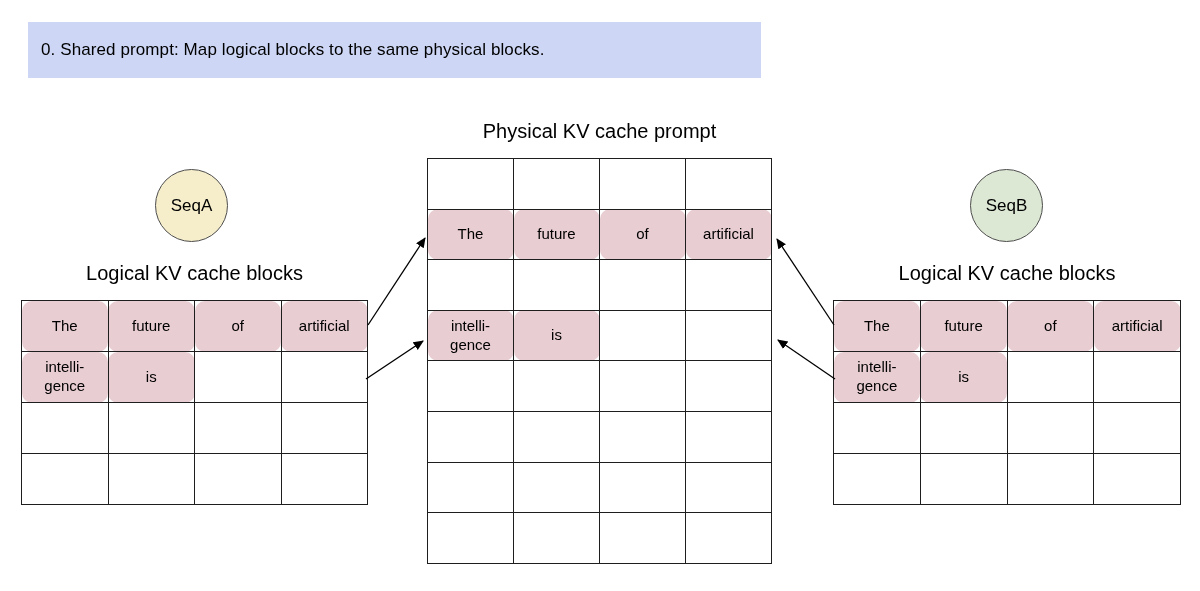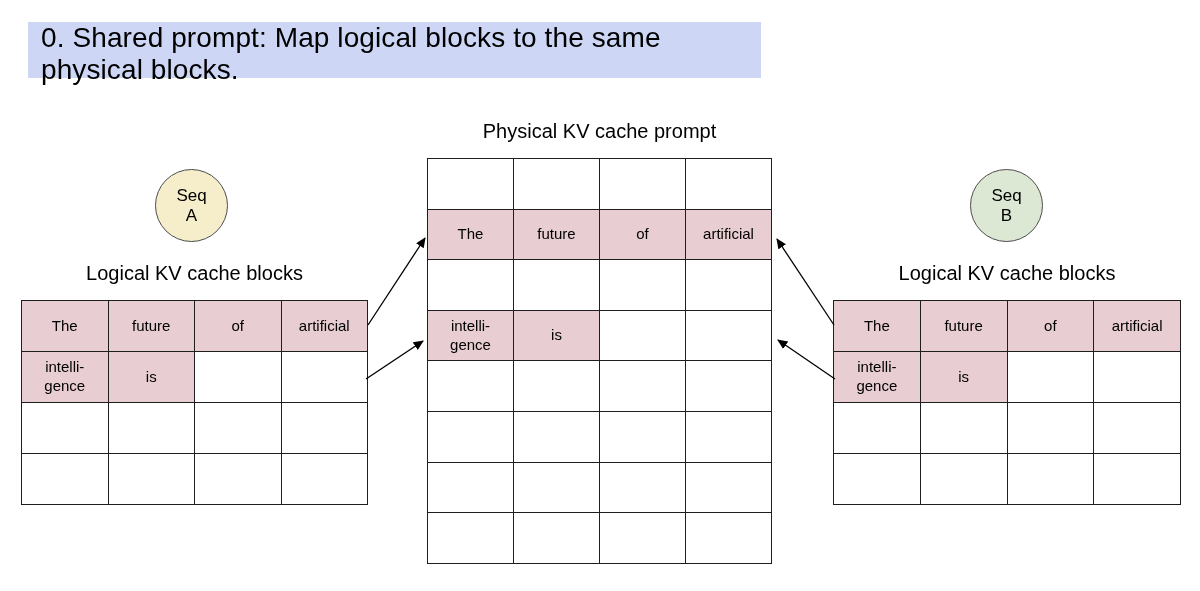--- a/index.html
+++ b/index.html
@@ -18,23 +18,24 @@
 
   
   .banner {
     position: absolute;
     left: 28px;
     top: 22px;
     width: 733px;
     height: 56px;
     background: var(--banner-bg);
     display: flex;
+    align-items: center;
     padding-left: 13px;
     box-sizing: border-box;
-    font-size: 28px;
+    font-size: 17px;
     letter-spacing: 0.1px;
   }
 
   
   .section-title {
     position: absolute;
     text-align: center;
     font-size: 20px;
     white-space: nowrap;
   }
@@ -53,37 +54,38 @@
     text-align: center;
     vertical-align: middle;
     font-size: 15px;
     line-height: 1.25;
     white-space: pre-line;
     padding: 0;
     background: #ffffff;
   }
   table.blocks td.filled {
     background: var(--cell-highlight);
+    border-radius: 10px;
   }
   #physical-table { left: 427px; top: 158px; width: 345px; }
   #physical-table td { height: 49.6px; }
   #table-a { left: 21px;  top: 300px; width: 347px; }
   #table-b { left: 833px; top: 300px; width: 348px; }
   #table-a td, #table-b td { height: 50px; }
 
   
   .seq-circle {
     position: absolute;
     width: 73px;
     height: 73px;
     border-radius: 50%;
     border: 1.5px solid #4d4d4d;
     box-sizing: border-box;
     display: flex;
-    flex-direction: column;
+    flex-direction: row;
     align-items: center;
     justify-content: center;
     font-size: 17px;
     line-height: 1.15;
   }
   #seq-a { left: 155px; top: 169px; background: var(--seq-a-fill); }
   #seq-b { left: 970px; top: 169px; background: var(--seq-b-fill); }
 
   
   svg.arrows {

